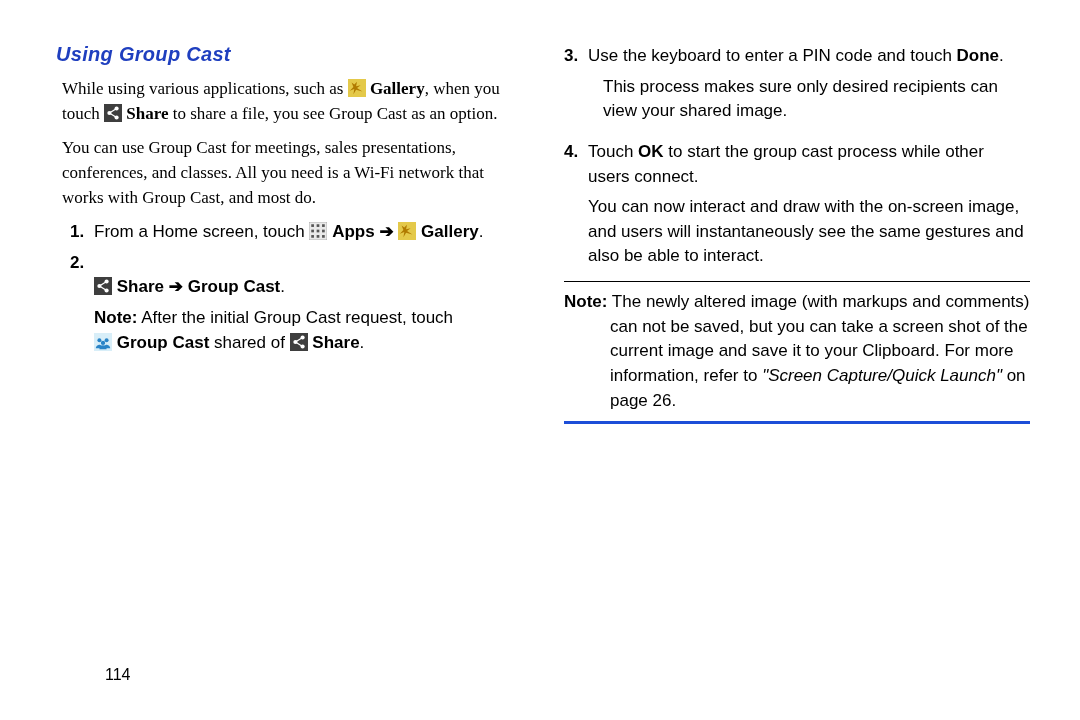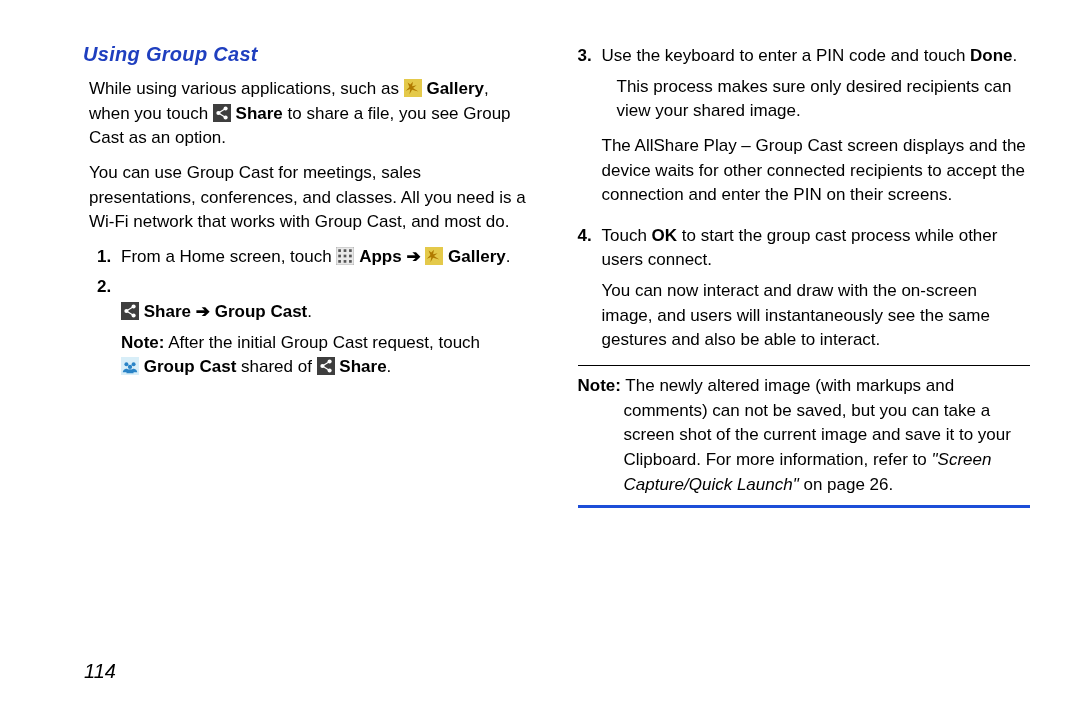--- a/index.html
+++ b/index.html
@@ -10,41 +10,42 @@
     background: #ffffff;
     font-family: Arial, Helvetica, sans-serif;
     color: #000000;
     font-size: 17px;
     line-height: 1.45;
   }
   .page {
     box-sizing: border-box;
     width: 1080px;
     height: 720px;
-    padding: 40px 50px 30px 77px;
+    padding: 40px 50px 30px 50px;
     position: relative;
   }
   .columns {
     display: flex;
     gap: 48px;
   }
   .col {
     flex: 1 1 0;
   }
   h2.section {
     font-family: Arial, Helvetica, sans-serif;
     font-weight: 700;
     font-style: italic;
     color: #1f3fbf;
     font-size: 20px;
     margin: 0 0 8px 6px;
     letter-spacing: 0.3px;
   }
   .body-text p {
     margin: 0 0 10px 0;
+    font-family: Liberation Serif, serif;
   }
   .indent {
     margin-left: 12px;
   }
   .ol-step {
     display: flex;
     margin: 4px 0 6px 20px;
   }
   .ol-step .num {
     font-weight: 700;
@@ -68,24 +69,23 @@
   .arrow { font-weight: 700; }
   .icon {
     display: inline-block;
     width: 18px;
     height: 18px;
     vertical-align: -3px;
   }
   .icon svg { width: 100%; height: 100%; display: block; }
   .page-num {
     position: absolute;
-    left: 84px;
+    left: 105px;
     bottom: 34px;
-    font-size: 20px;
-    font-style: italic;
+    font-size: 16px;
   }
   .xref { font-style: italic; }
 </style>
 </head>
 <body>
 
 <div class="page">
 
   <div class="columns">
 
@@ -171,21 +171,20 @@
 
     </div>
 
     <div class="col">
 
       <div class="ol-step" style="margin-left:0">
         <div class="num">3.</div>
         <div class="txt">
           <span>Use the keyboard to enter a PIN code and touch </span><b>Done</b><span>.</span>
           <p style="margin:6px 0 10px 15px">This process makes sure only desired recipients can view your shared image.</p>
-          <p style="margin:0 0 10px 0">The AllShare Play – Group Cast screen displays and the device waits for other connected recipients to accept the connection and enter the PIN on their screens.</p>
         </div>
       </div>
 
       <div class="ol-step" style="margin-left:0">
         <div class="num">4.</div>
         <div class="txt">
           <span>Touch </span><b>OK</b><span> to start the group cast process while other users connect.</span>
           <p style="margin:6px 0 0 0">You can now interact and draw with the on-screen image, and users will instantaneously see the same gestures and also be able to interact.</p>
         </div>
       </div>

